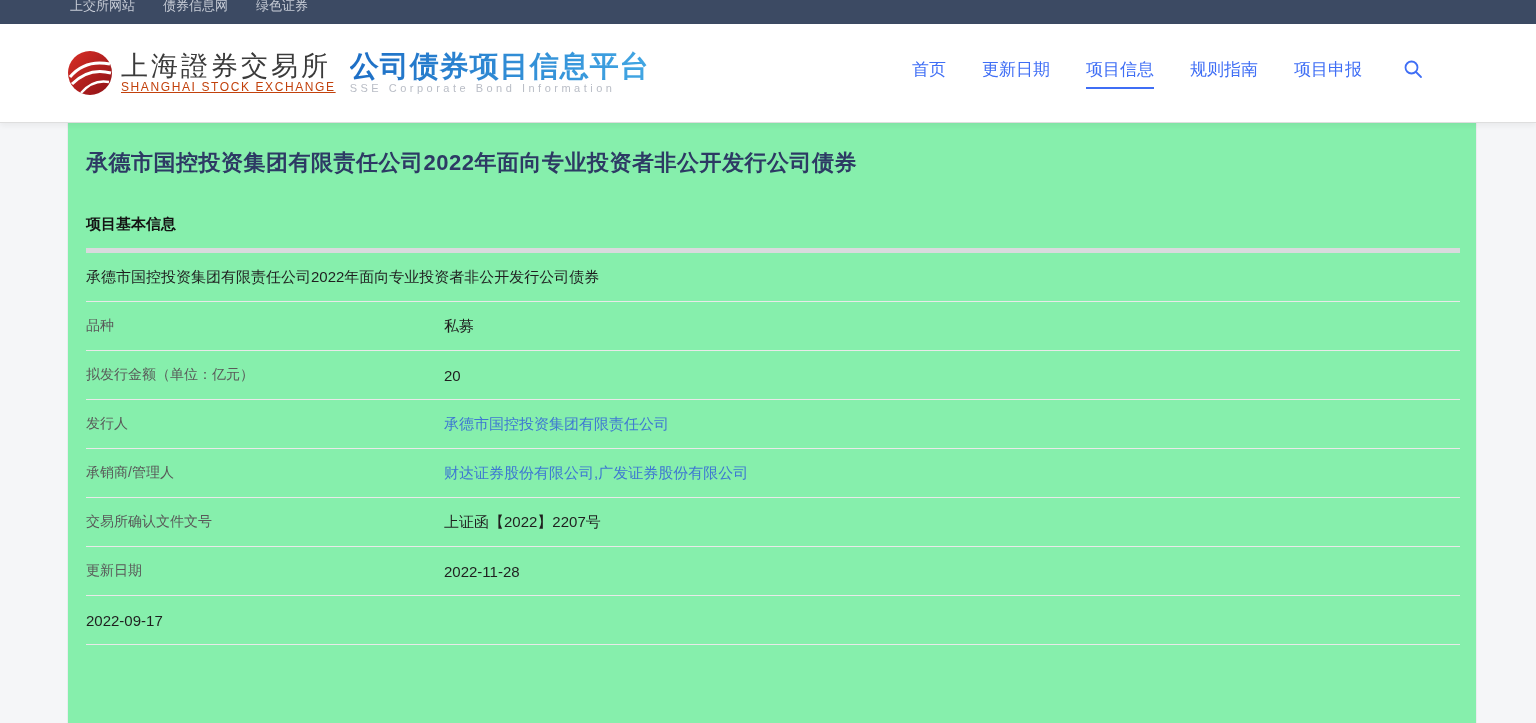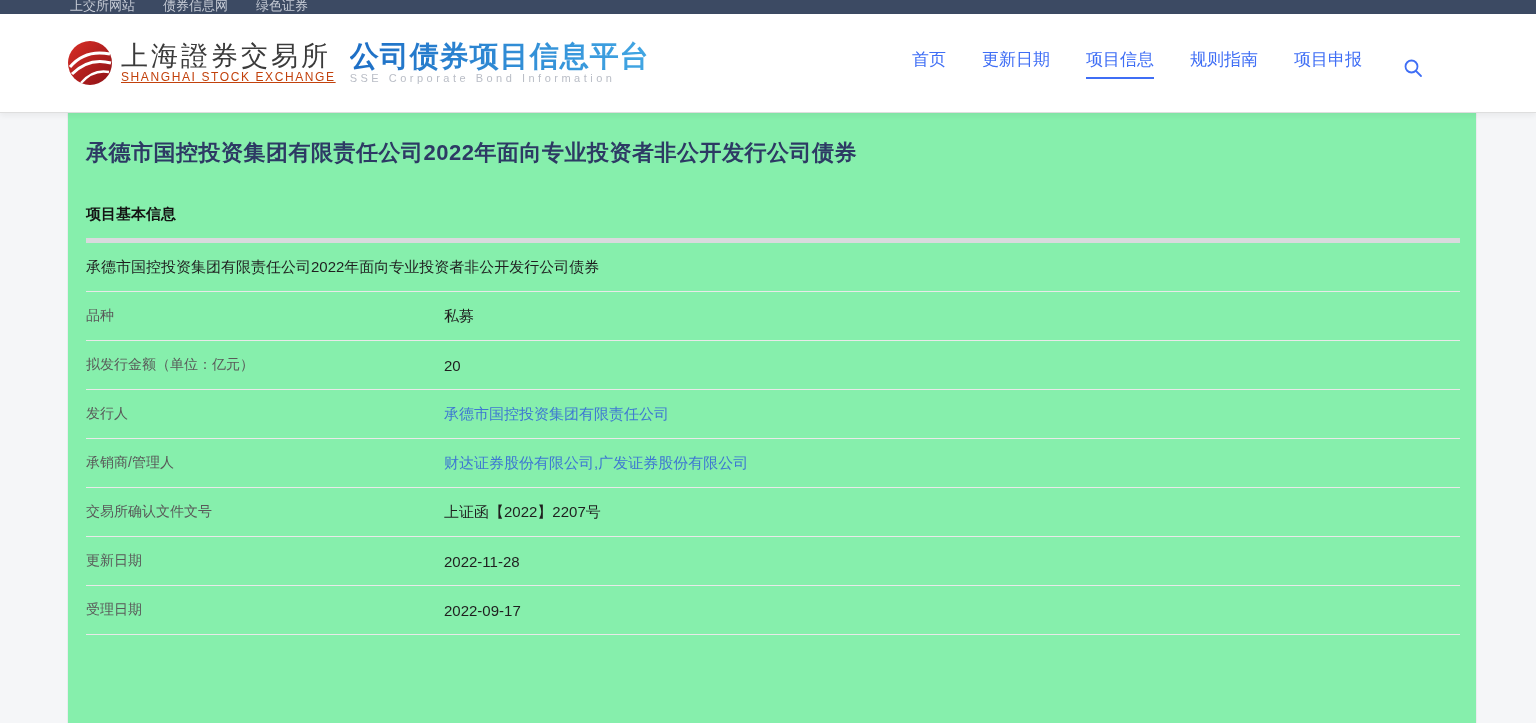--- a/index.html
+++ b/index.html
@@ -5,21 +5,21 @@
   * { margin:0; padding:0; box-sizing:border-box; }
   html,body { width:1536px; height:723px; overflow:hidden; }
   body {
     font-family:"Liberation Sans","DejaVu Sans",sans-serif;
     background:#f5f6f8;
     color:#222;
   }
 
   
   .topbar {
-    height:14px;
+    height:24px;
     background:#3c4a63;
     overflow:hidden;
     padding-left:70px;
   }
   .topbar a {
     display:inline-block;
     font-size:13px;
     line-height:17px;
     transform:translateY(-4px);
     color:#c7ccd6;
@@ -72,21 +72,21 @@
     background-clip:text;
     -webkit-text-fill-color:transparent;
   }
   .platform-en {
     font-size:11px;
     color:#b9bdc6;
     letter-spacing:3.5px;
     line-height:15px;
     white-space:nowrap;
   }
-  .nav { margin-left:auto; display:flex; align-items:flex-end; }
+  .nav { margin-left:auto; display:flex; align-items:flex-start; }
   .nav-item {
     font-size:17px;
     color:#3f6ef5;
     text-decoration:none;
     margin-left:36px;
     padding-bottom:6px;
     border-bottom:2px solid transparent;
     white-space:nowrap;
     cursor:pointer;
   }
@@ -217,18 +217,17 @@
   </div>
         <div class="row">
     <div class="row-label">交易所确认文件文号</div>
     <div class="row-value">上证函【2022】2207号</div>
   </div>
         <div class="row">
     <div class="row-label">更新日期</div>
     <div class="row-value">2022-11-28</div>
   </div>
         <div class="row">
-    <div class="row-label">受理日期</div>
     <div class="row-value">2022-09-17</div>
   </div>
       </div>
   </div>
 </div>
 
 </body></html>

